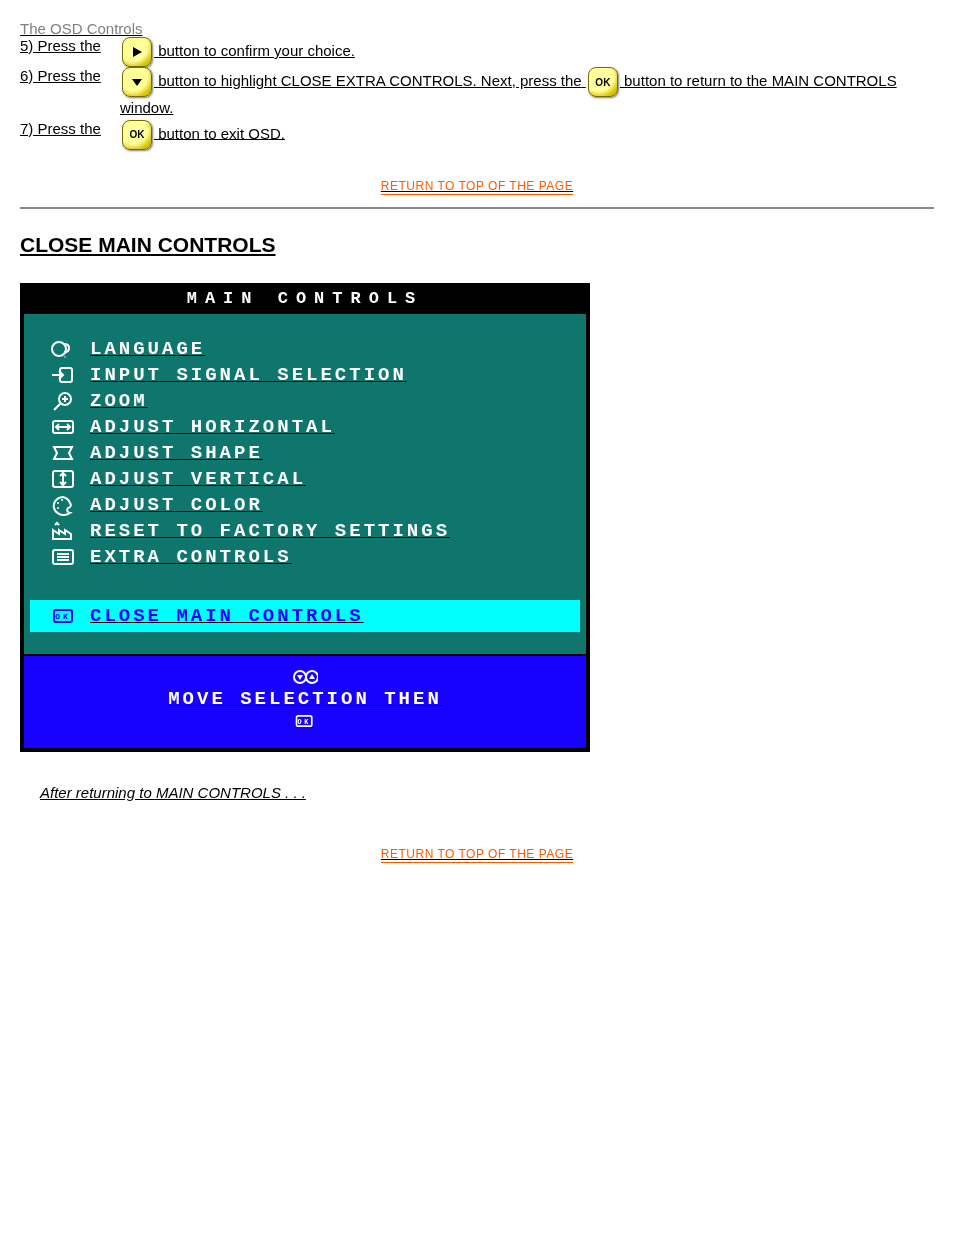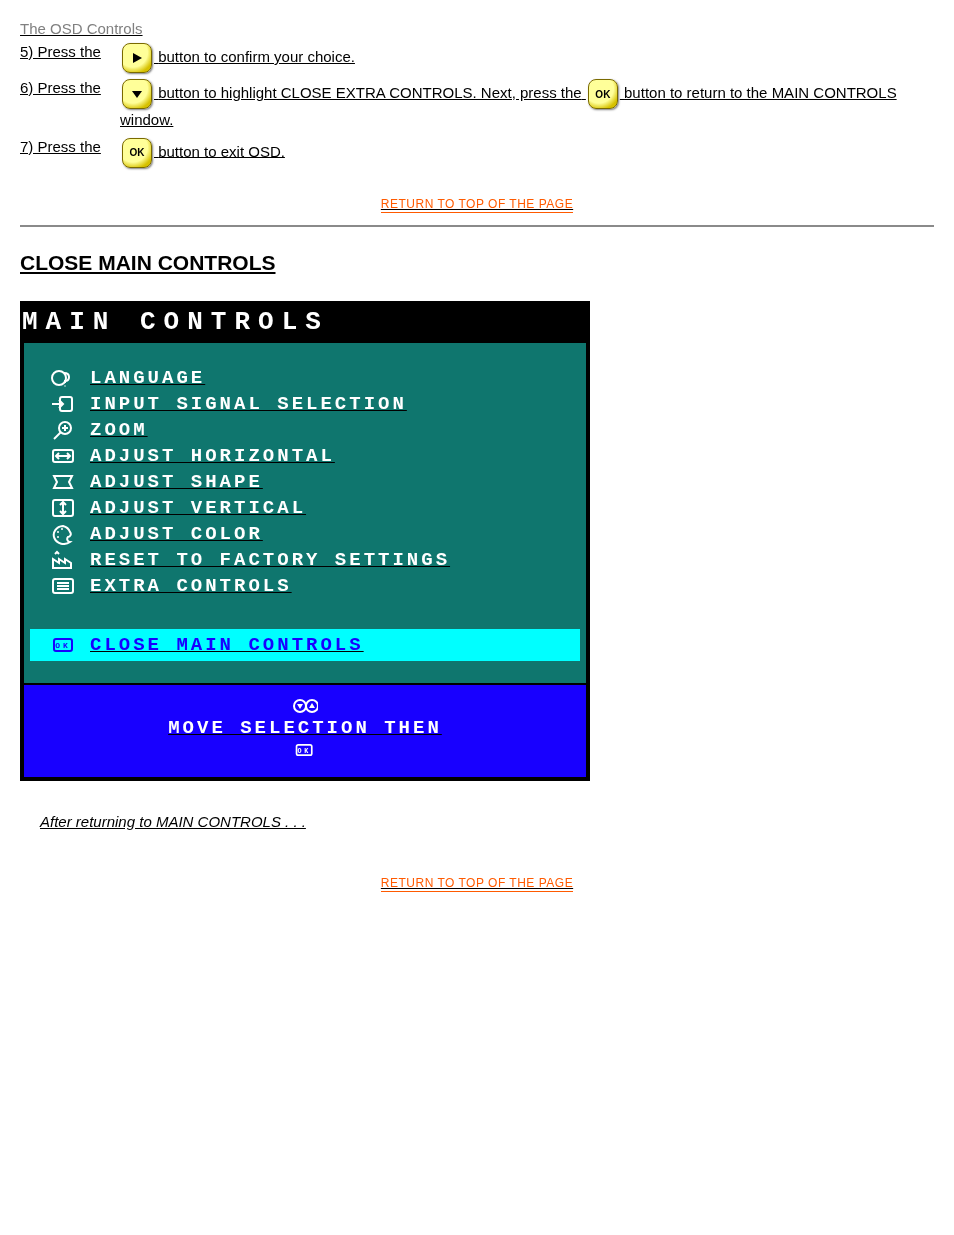--- a/index.html
+++ b/index.html
@@ -16,21 +16,21 @@
     box-sizing: border-box;
     text-decoration: underline;
   }
   .page-title {
     color: #808080;
     margin-left: 0;
   }
   .step {
     display: flex;
     align-items: flex-start;
-    margin: 6px 0;
+    margin: 0 0;
   }
   .step-num {
     width: 100px;
     padding-right: 10px;
     box-sizing: border-box;
   }
   .step-body {
     flex: 1;
     line-height: 1.5;
   }
@@ -80,23 +80,23 @@
     padding: 2px;
     box-sizing: border-box;
     font-family: "Courier New", monospace;
     color: #fff;
     font-weight: bold;
     letter-spacing: 3px;
   }
   .osd-title {
     background: #000;
     color: #fff;
-    font-size: 26px;
+    font-size: 17px;
     padding: 4px 0 4px 0;
-    text-align: left;
+    text-align: center;
     letter-spacing: 8px;
   }
   .osd-body {
     background: #0f766e;
     border: 2px solid #000;
     padding: 22px 6px 22px 6px;
   }
   .osd-item {
     display: flex;
     align-items: center;

